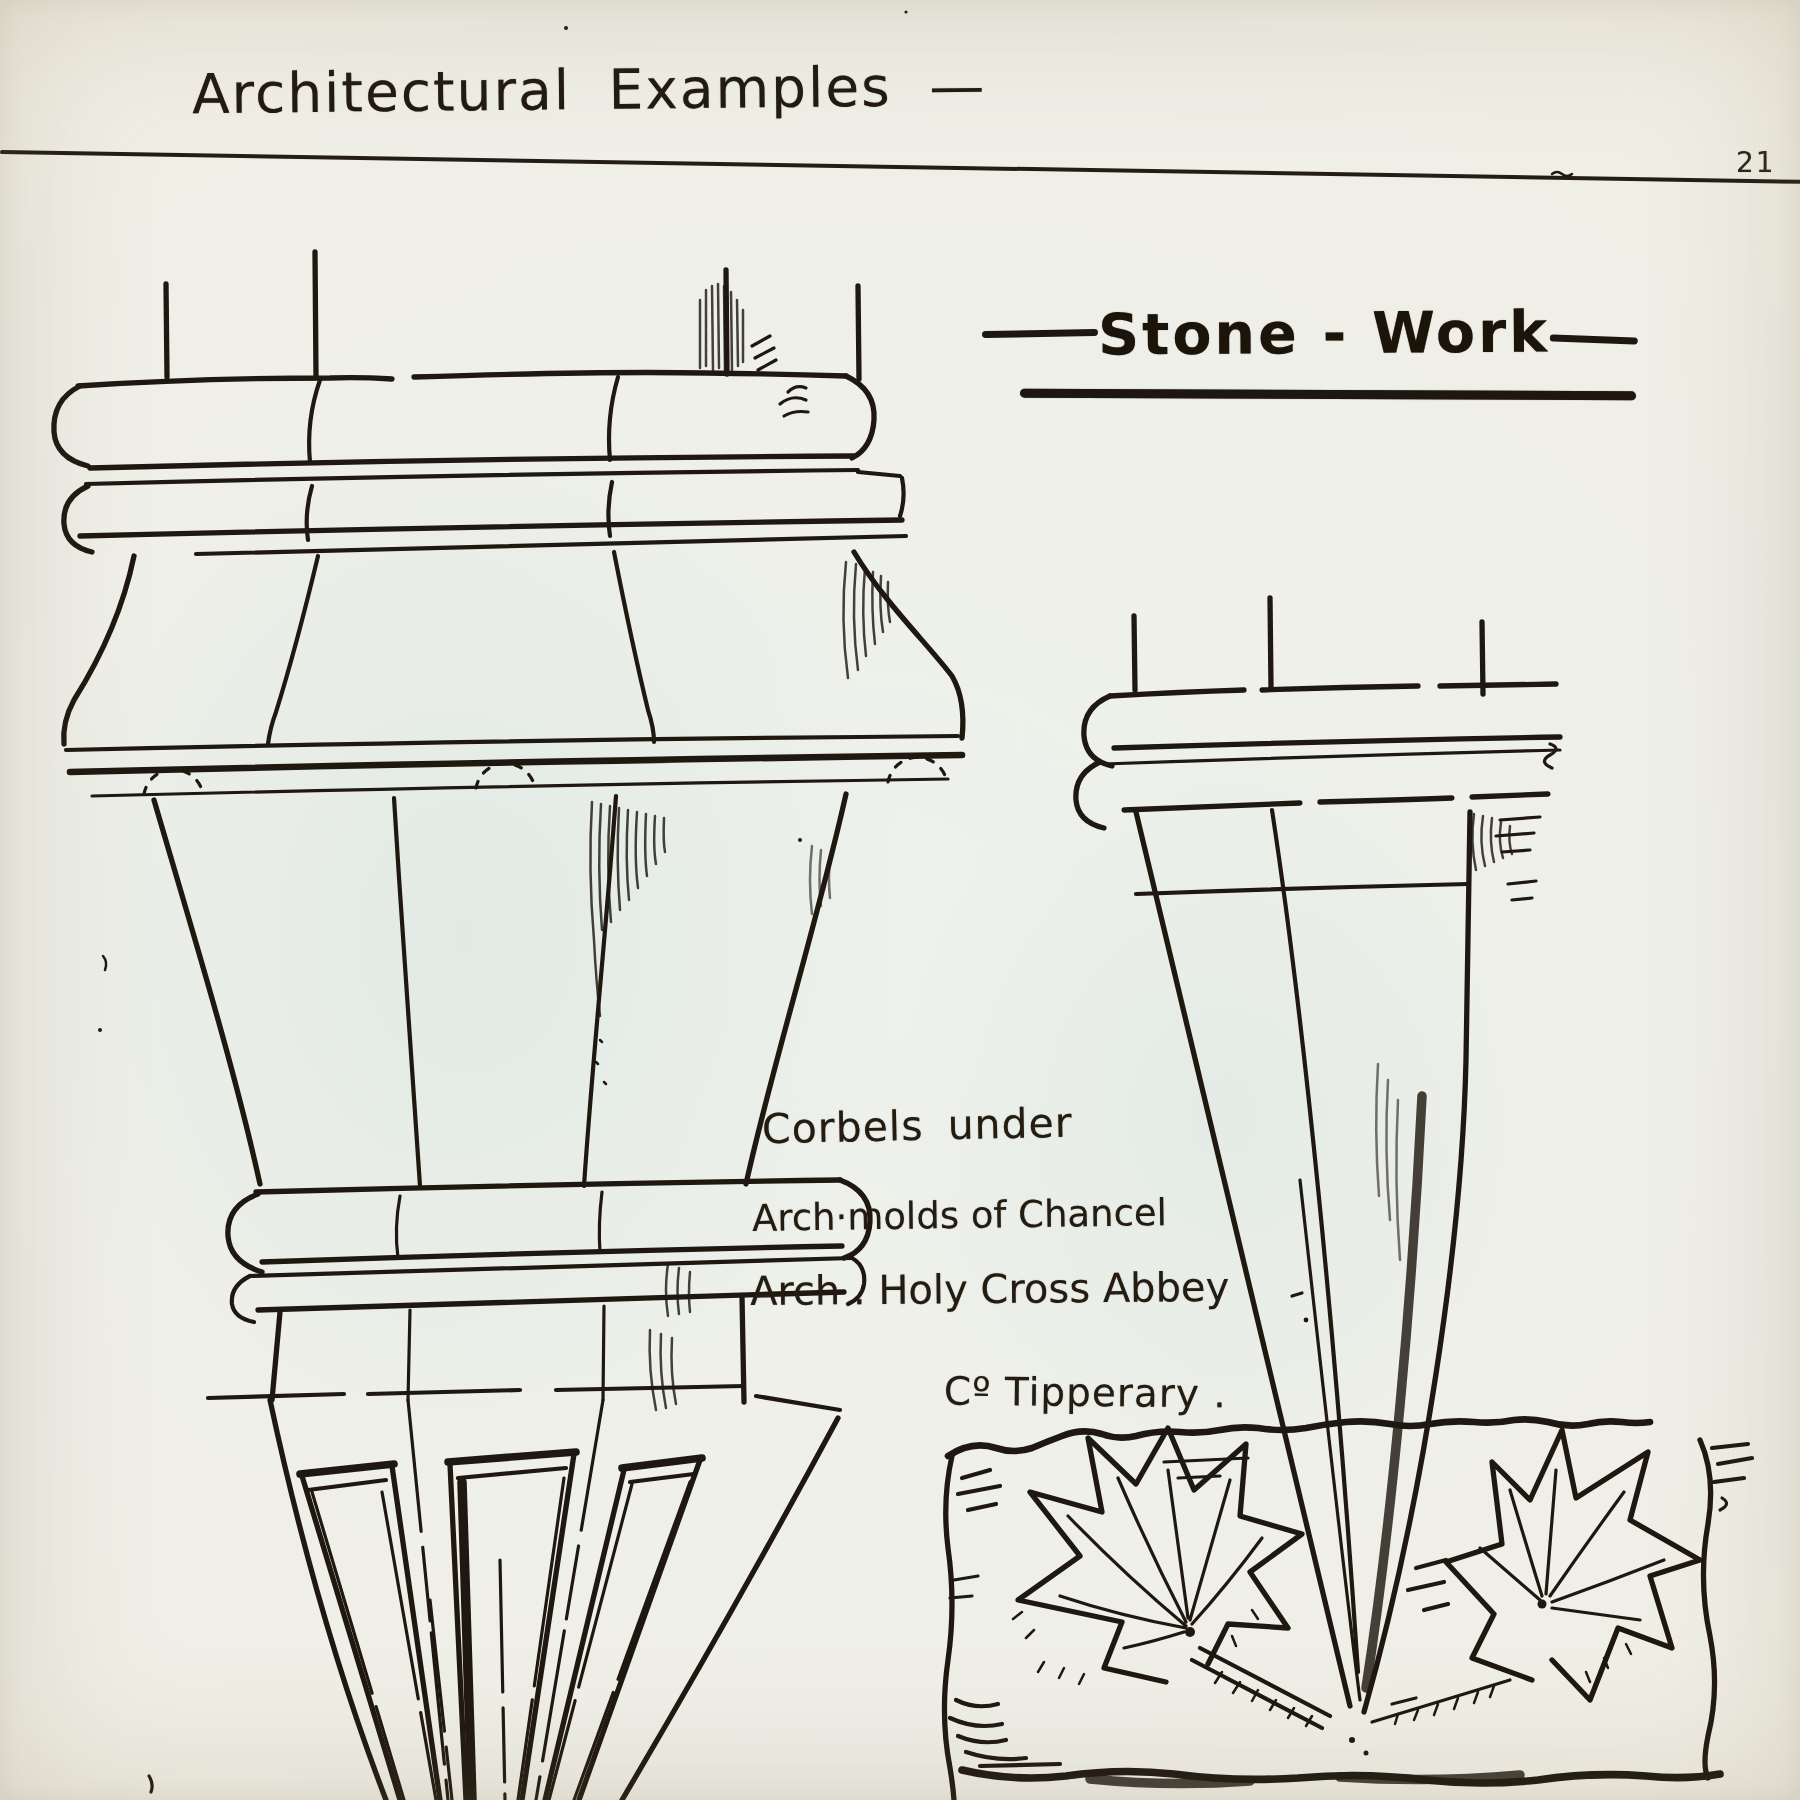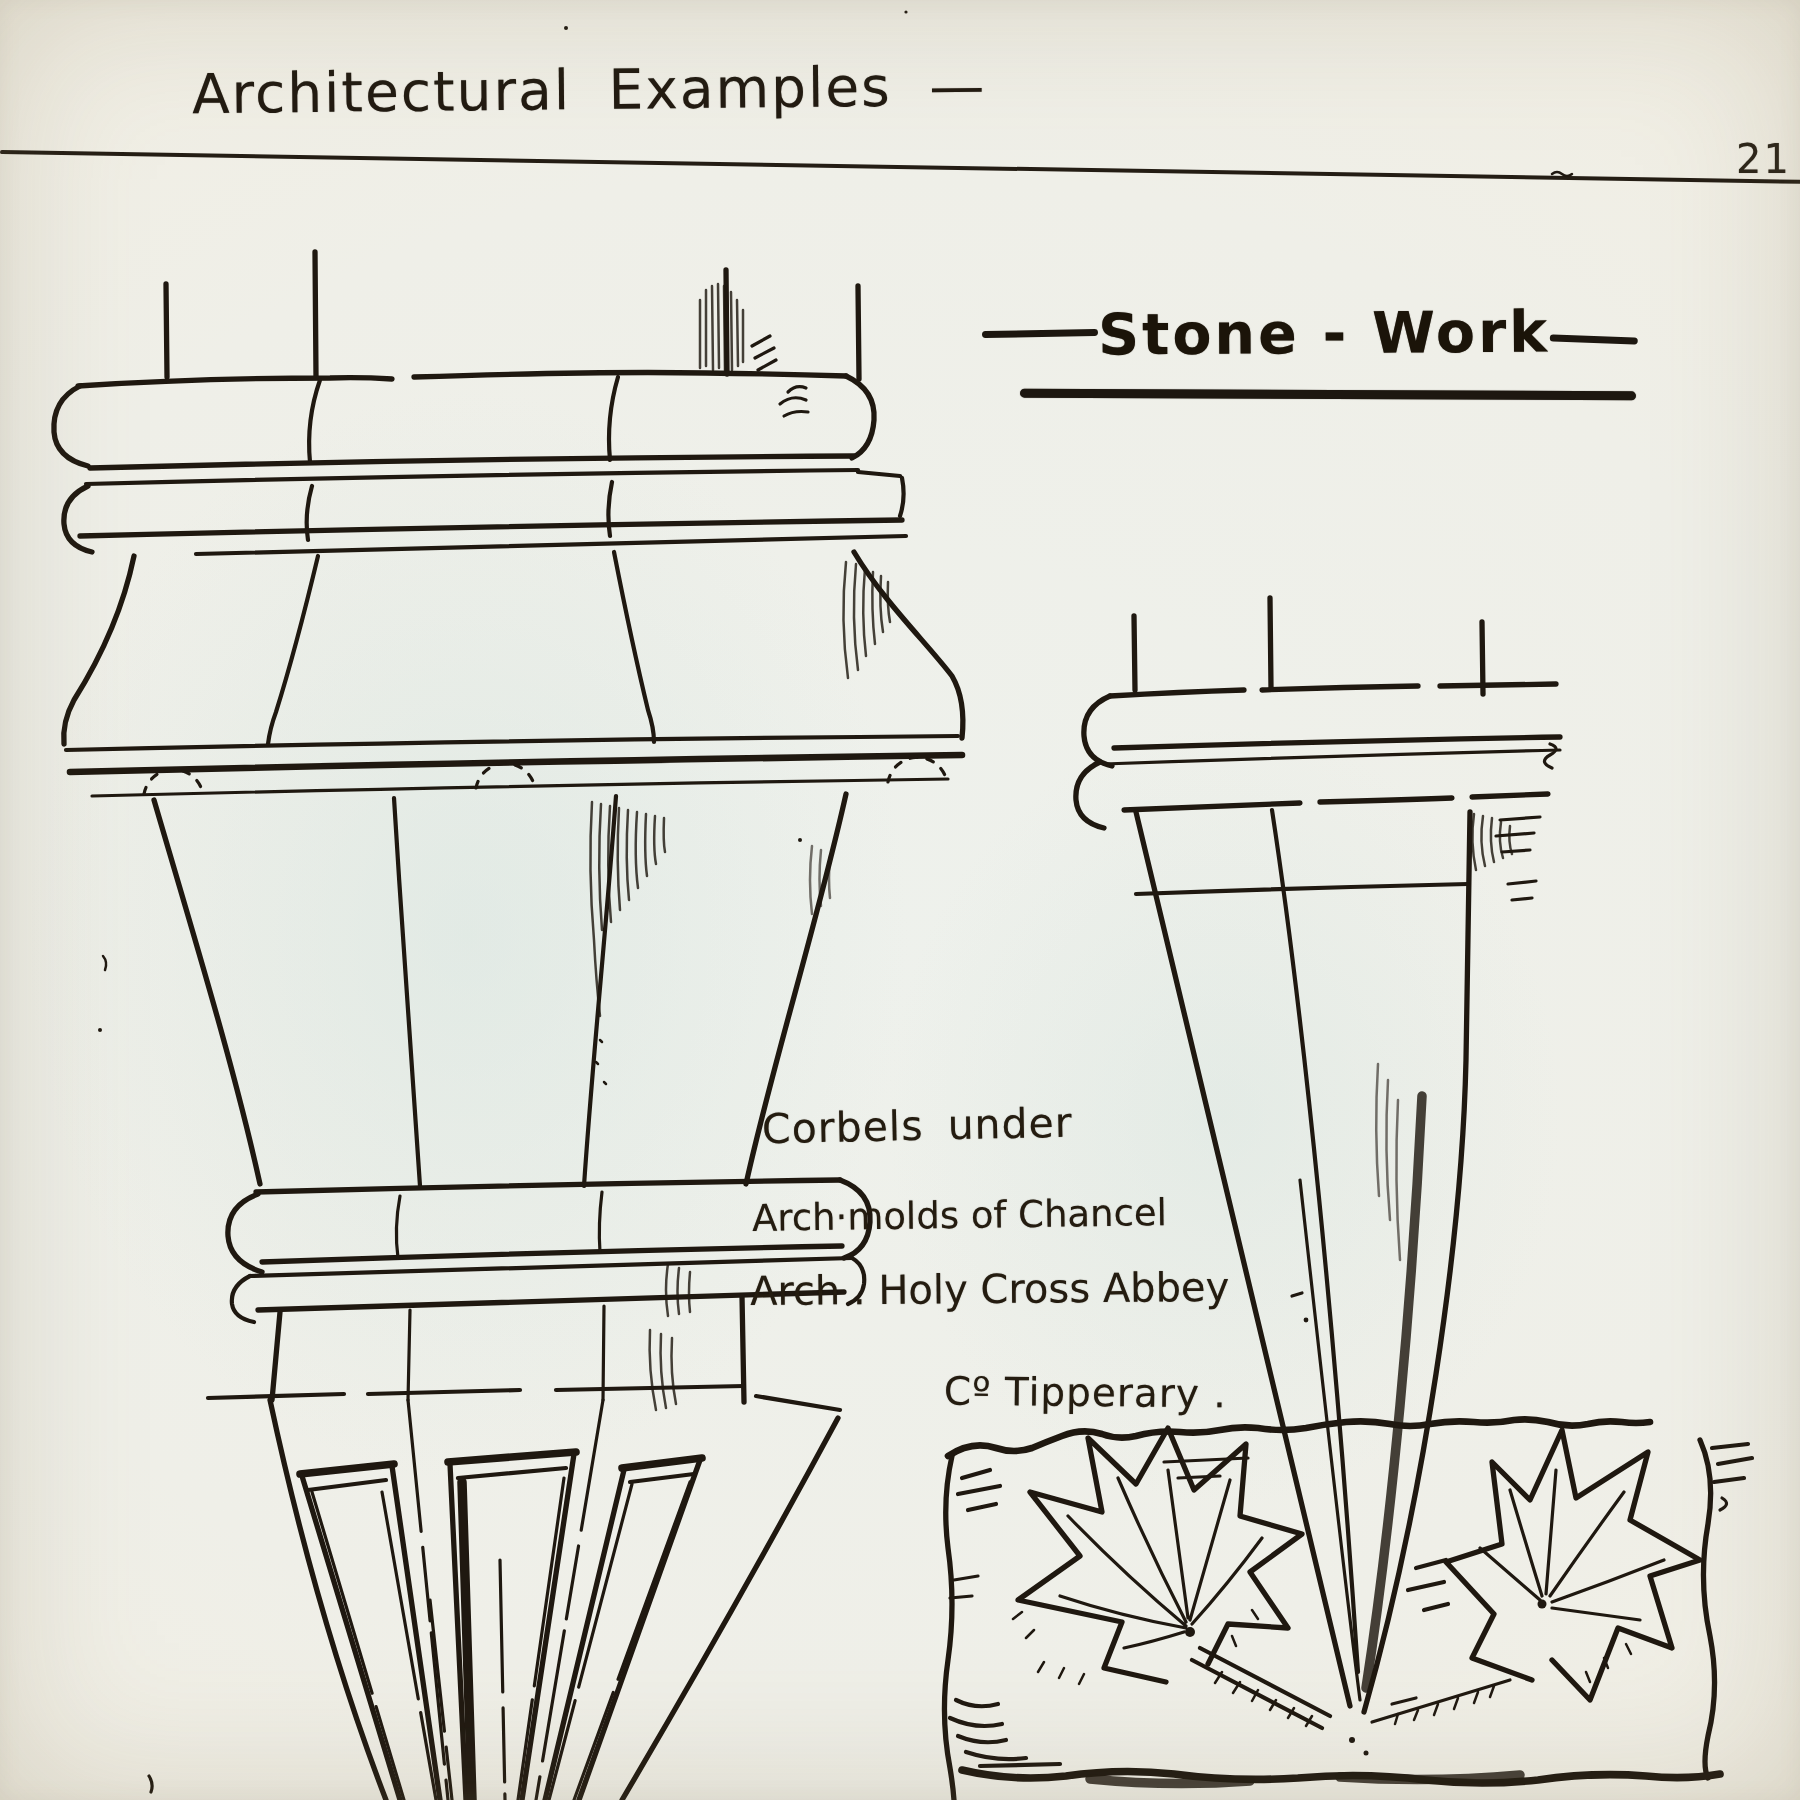--- a/index.html
+++ b/index.html
@@ -17,21 +17,21 @@
       radial-gradient(ellipse 34% 42% at 26% 52%, rgba(213,228,223,.50), rgba(213,228,223,0) 72%),
       radial-gradient(ellipse 26% 30% at 68% 62%, rgba(213,228,223,.42), rgba(213,228,223,0) 72%);
   }
   .vignette{position:absolute;inset:0;pointer-events:none;
     box-shadow:inset 0 0 150px rgba(122,110,78,.22), inset 0 0 22px rgba(140,128,96,.10);}
   .title{
     position:absolute;left:192px;top:58px;font-size:55px;letter-spacing:2px;word-spacing:18px;
     color:#211a11;transform:rotate(-0.6deg);text-shadow:0 0 1px rgba(30,22,10,.45);white-space:nowrap;
   }
   .pagenum{
-    position:absolute;left:1736px;top:136px;font-size:40px;color:#2a2318;letter-spacing:2px;
+    position:absolute;left:1736px;top:146px;font-size:28px;color:#2a2318;letter-spacing:2px;
     text-shadow:0 0 1px rgba(30,22,10,.4);
   }
   .rule{
     position:absolute;left:0;top:150px;width:1810px;height:4px;background:#241d14;
     transform:rotate(0.95deg);transform-origin:left center;border-radius:2px;
   }
   .heading{
     position:absolute;left:982px;top:300px;width:690px;display:flex;align-items:center;
   }
   .hdash{height:7px;background:#1d1710;border-radius:4px;flex:0 0 auto;}

